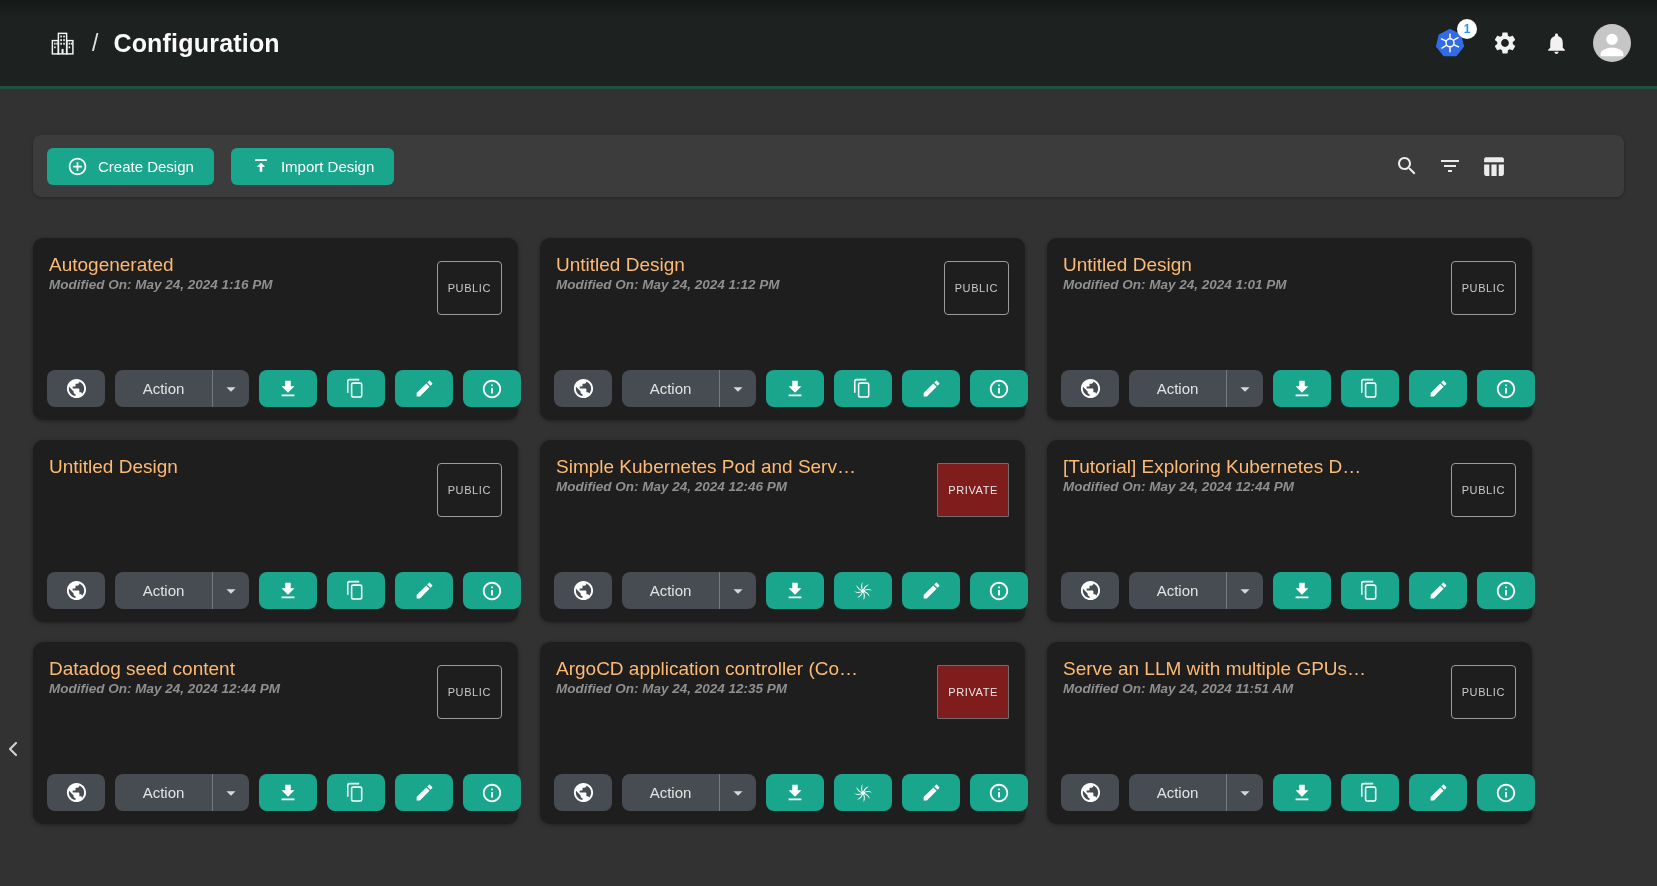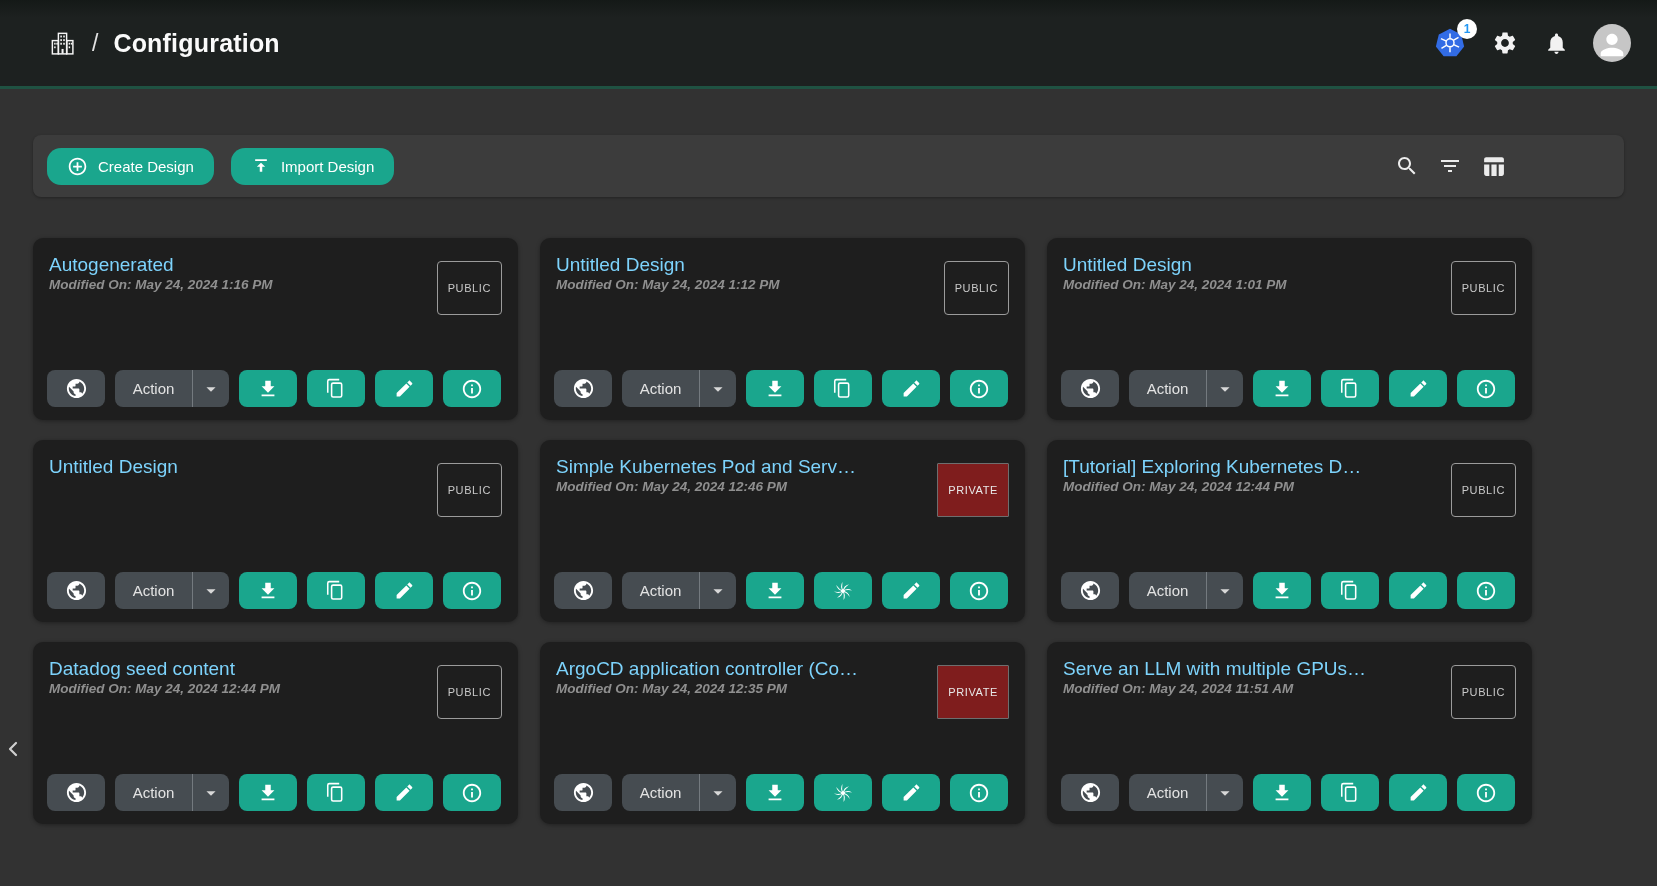--- a/index.html
+++ b/index.html
@@ -38,41 +38,41 @@
   
   .toolbar {
     margin:46px 33px 0 33px; height:62px;
     background:#3C3C3C; border-radius:8px;
     display:flex; align-items:center; padding:0 14px;
     box-shadow:0 1px 3px rgba(0,0,0,.3);
   }
   .btn-teal {
     display:flex; align-items:center; gap:10px;
     background:#1AA68D; color:#FFFFFF;
-    border:none; border-radius:14px; height:37px; padding:0 20px;
+    border:none; border-radius:6px; height:37px; padding:0 20px;
     font-size:15px; font-family:inherit; cursor:pointer;
   }
   .btn-teal.second { margin-left:17px;text-align:center; }
   .toolbar-icons { margin-left:auto; margin-right:102px; display:flex; align-items:center; gap:15px; }
   .tb-icon-btn { background:none; border:none; padding:2px; color:#ECECEC; cursor:pointer; display:flex; }
 
   
   .grid {
     margin:41px 0 0 33px;
     display:grid; grid-template-columns:repeat(3,485px);
     gap:20px 22px;
   }
   .card {
     position:relative; height:182px;
     background:#1E1E1E; border-radius:10px;
     padding:16px 16px 14px 16px;
     box-shadow:0 1px 4px rgba(0,0,0,.35);
   }
   .card-title {
-    color:#7dd3fc; font-size:19px; font-weight:500;
+    color:#fdba74; font-size:19px; font-weight:500;
     white-space:nowrap; overflow:hidden; padding-right:88px;
   }
   .badge-pill {
     position:absolute; top:23px; right:16px;
     font-size:11px; letter-spacing:.6px;
     color:#C9C9C9; border:1px solid #9B9B9B; border-radius:4px;
     padding:20px 10px; background:transparent; font-weight:400;
   }
   .badge-pill.filled { background:#7f1d1d; border-color:#6E6E6E; color:#E8E8E8; border-radius:1px; }
   .card-modified {
@@ -81,21 +81,21 @@
   .card-actions {
     position:absolute; left:14px; bottom:13px;
     display:flex; align-items:center; gap:10px;
   }
   .act-btn {
     height:37px; border:none; border-radius:8px;
     display:flex; align-items:center; justify-content:center;
     cursor:pointer; padding:0; font-family:inherit;
   }
   .act-neutral { background:#464C51; color:#FFFFFF; width:58px; }
-  .act-split { background:#464C51; color:#E3E3E3; width:114px;justify-content:center; }
+  .act-split { background:#464C51; color:#E3E3E3; width:134px;justify-content:center; }
   .act-split .label { flex:1; font-size:15px; display:flex; align-items:center; justify-content:center; height:100%; }
   .act-split .chev { width:37px; height:100%; border-left:1px solid #747A7F; display:flex; align-items:center; justify-content:center; color:#D8D8D8; }
   .act-teal { background:#1AA68D; color:#FFFFFF; width:58px; }
 
   
   .drawer-toggle {
     position:absolute; left:0px; top:735px;
     background:none; border:none; color:#CFCFCF; cursor:pointer; padding:2px; display:flex;
   }
 </style>

